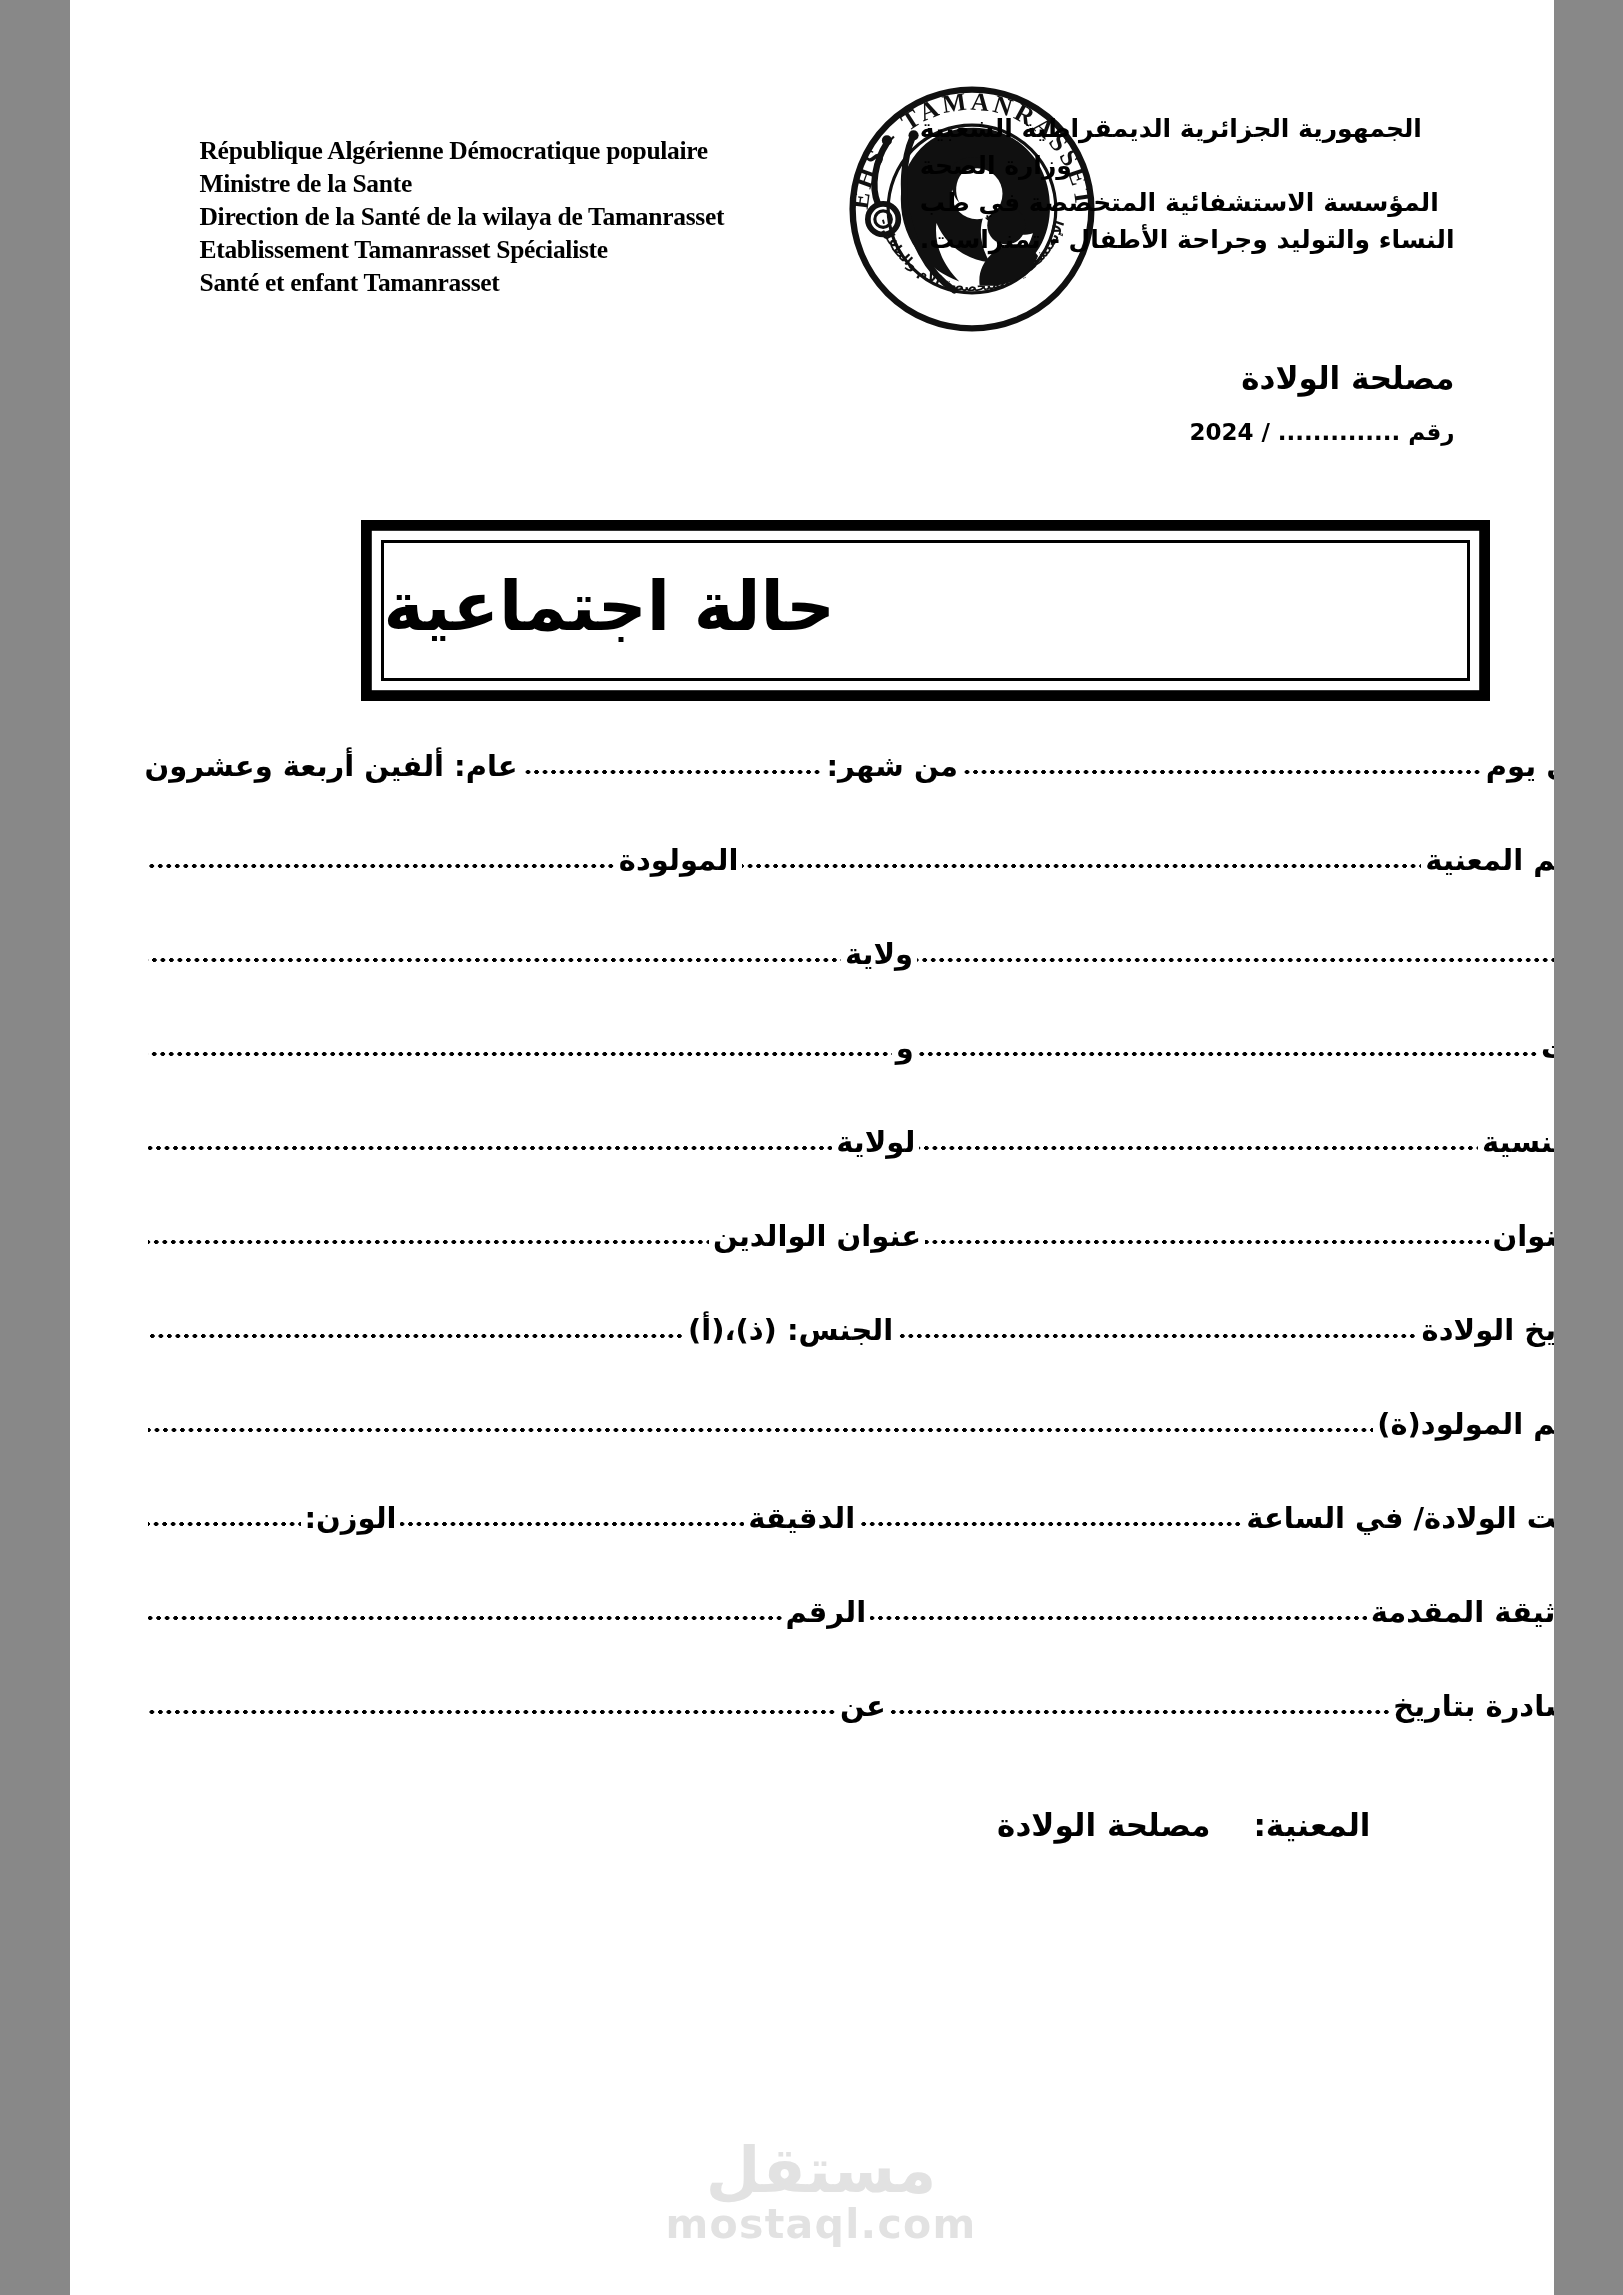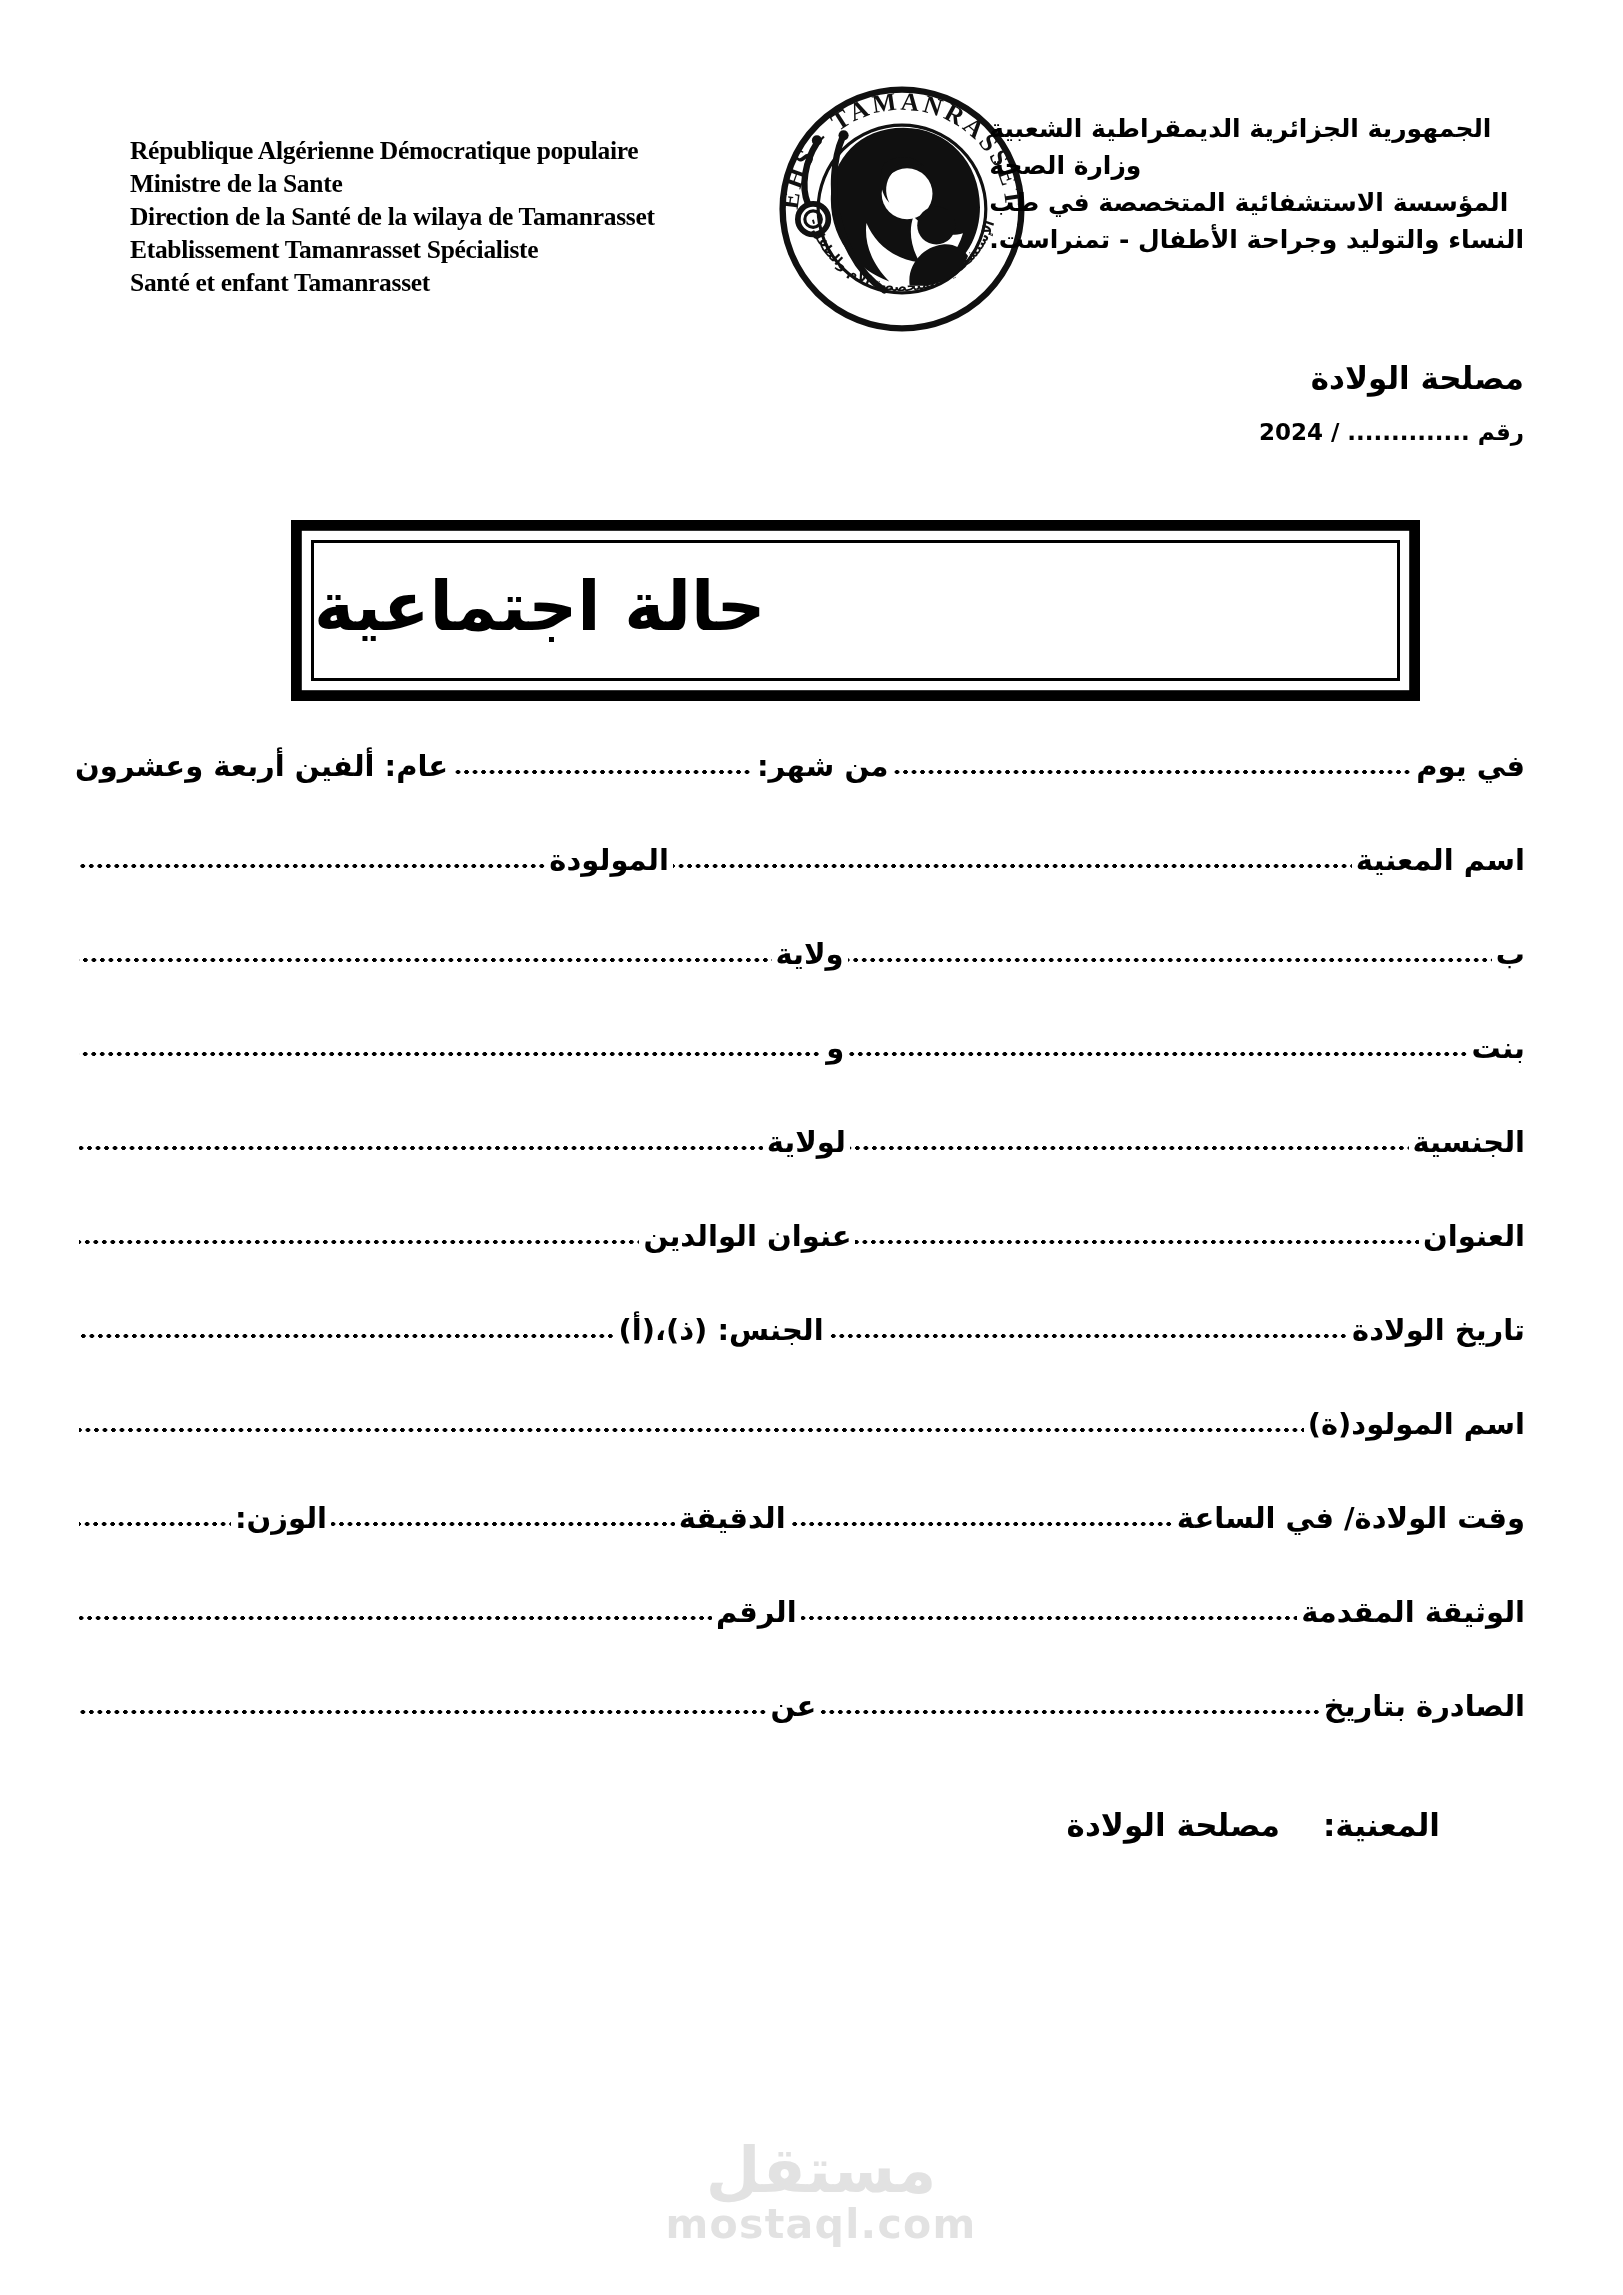--- a/index.html
+++ b/index.html
@@ -1,18 +1,18 @@
 <!DOCTYPE html>
 <html lang="ar" style="font-size:10.5px"><head>
 <meta charset="utf-8">
 <style>
   html,body{margin:0;padding:0;background:#888;}
   .page{
     position:relative;
-    width:1623px;height:2295px;
+    width:1484px;height:2295px;
     background:#ffffff;
     margin:0 auto;
     overflow:hidden;
     color:#000;
     font-family:"DejaVu Sans",sans-serif;
   }
   
   .french-header{
     position:absolute;left:130px;top:134px;
     direction:ltr;text-align:left;

